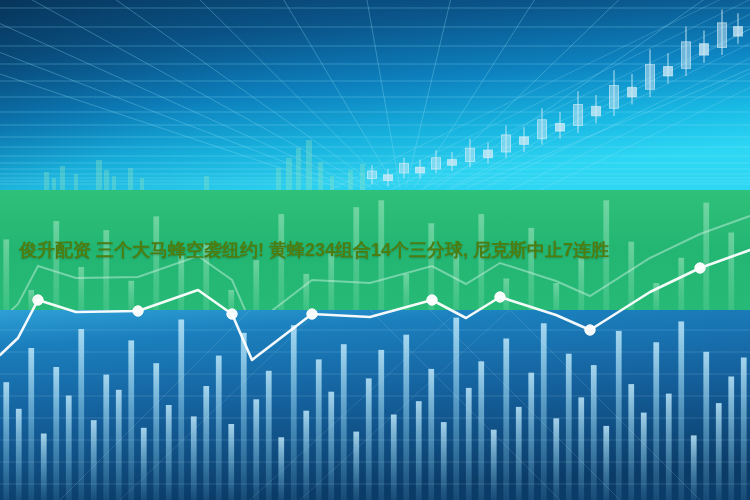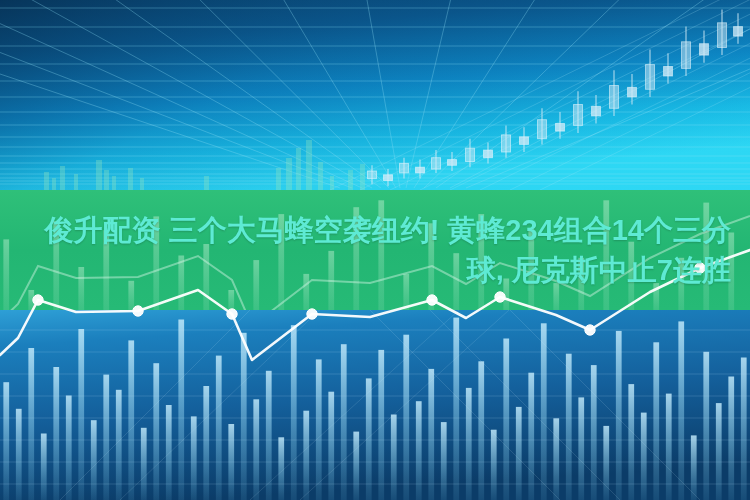--- a/index.html
+++ b/index.html
@@ -27,23 +27,23 @@
     top: 190px;
     width: 750px;
     height: 120px;
     display: flex;
     align-items: center;
     justify-content: center;
     pointer-events: none;
   }
   #headline {
     width: 712px;
-    text-align: right;
-    color: #5eead4;
-    font-size: 29px;
+    text-align: left;
+    color: #4d7c0f;
+    font-size: 18px;
     font-weight: bold;
     line-height: 40px;
     letter-spacing: 0px;
     text-shadow: 0 1px 2px rgba(0,0,0,0.18);
   }
 </style>
 </head>
 <body>
 
 <div id="stage">

